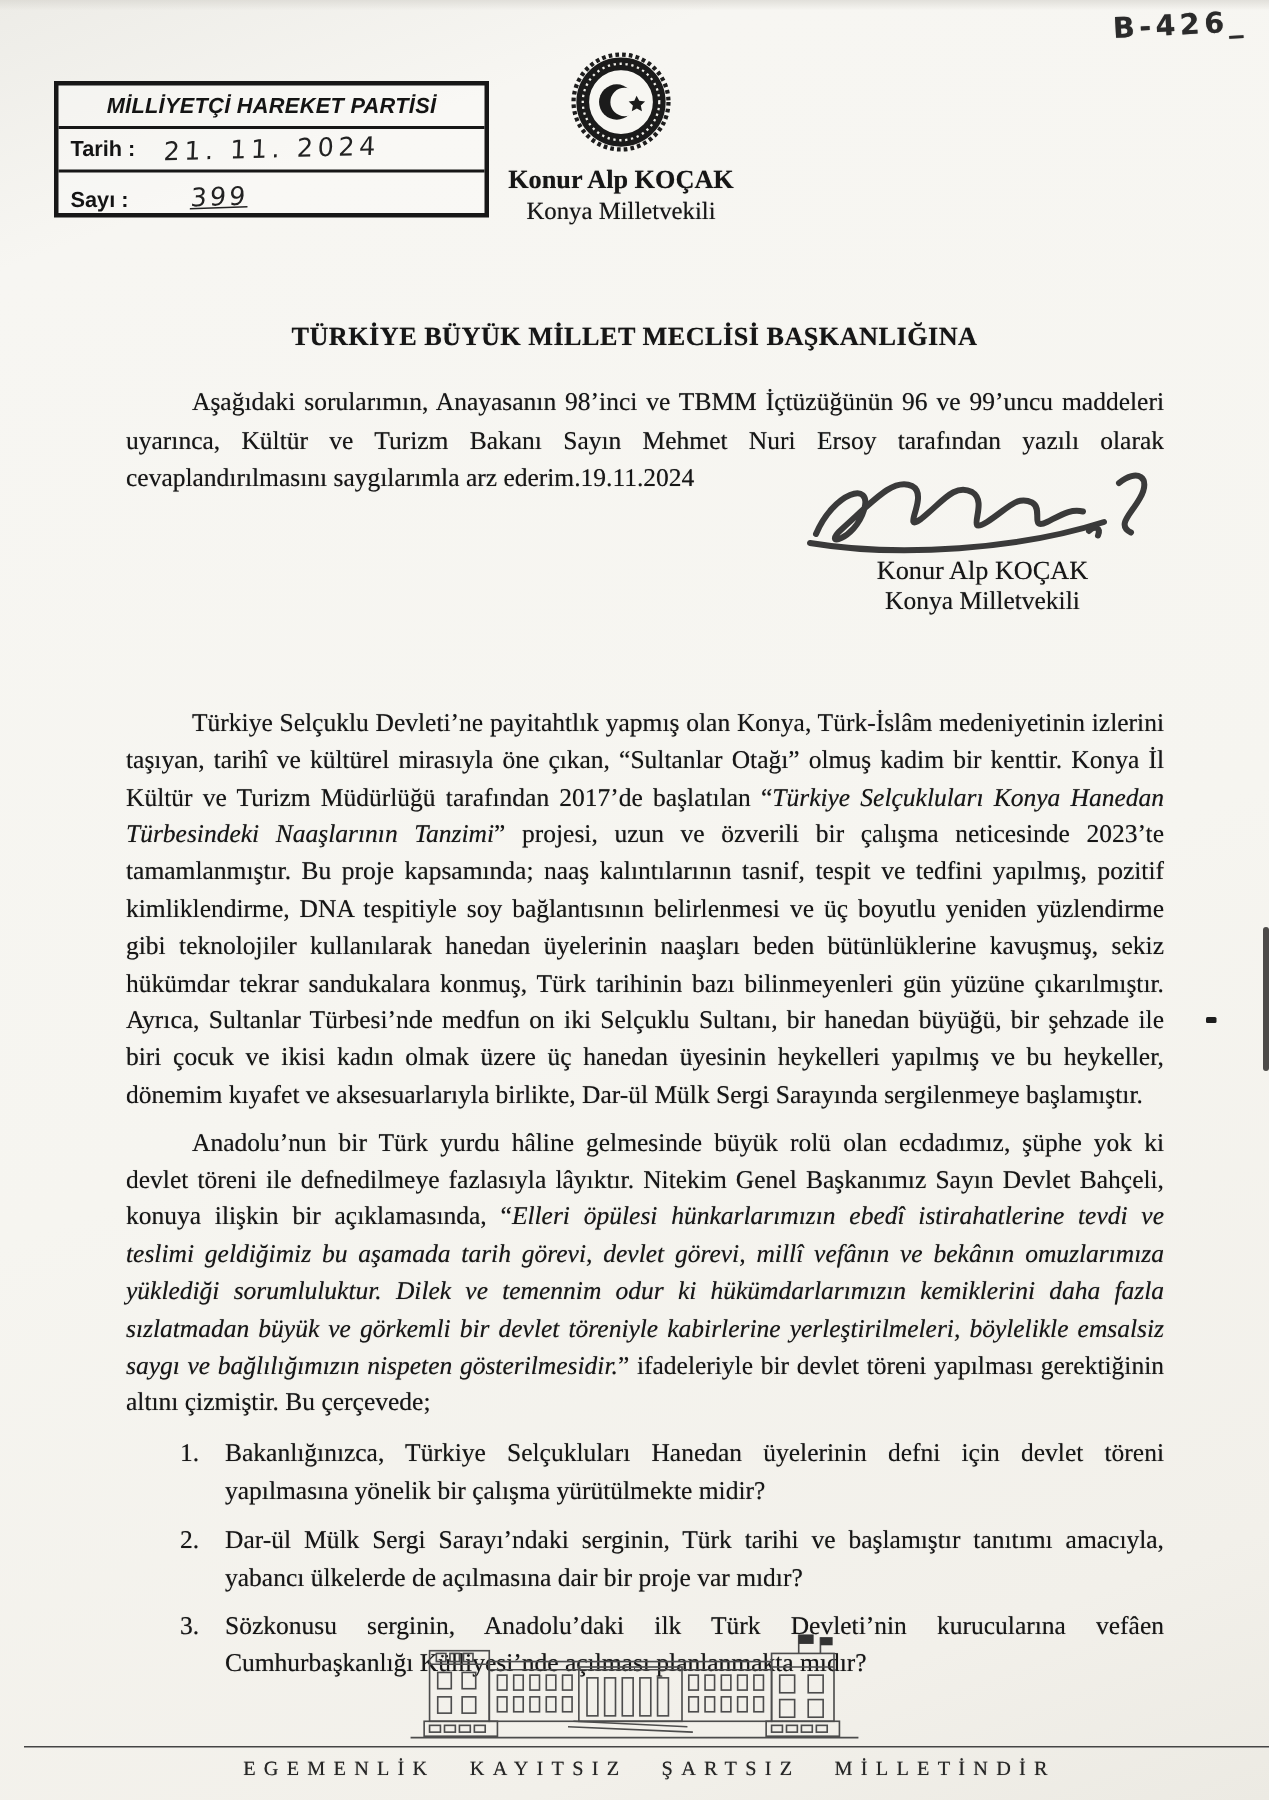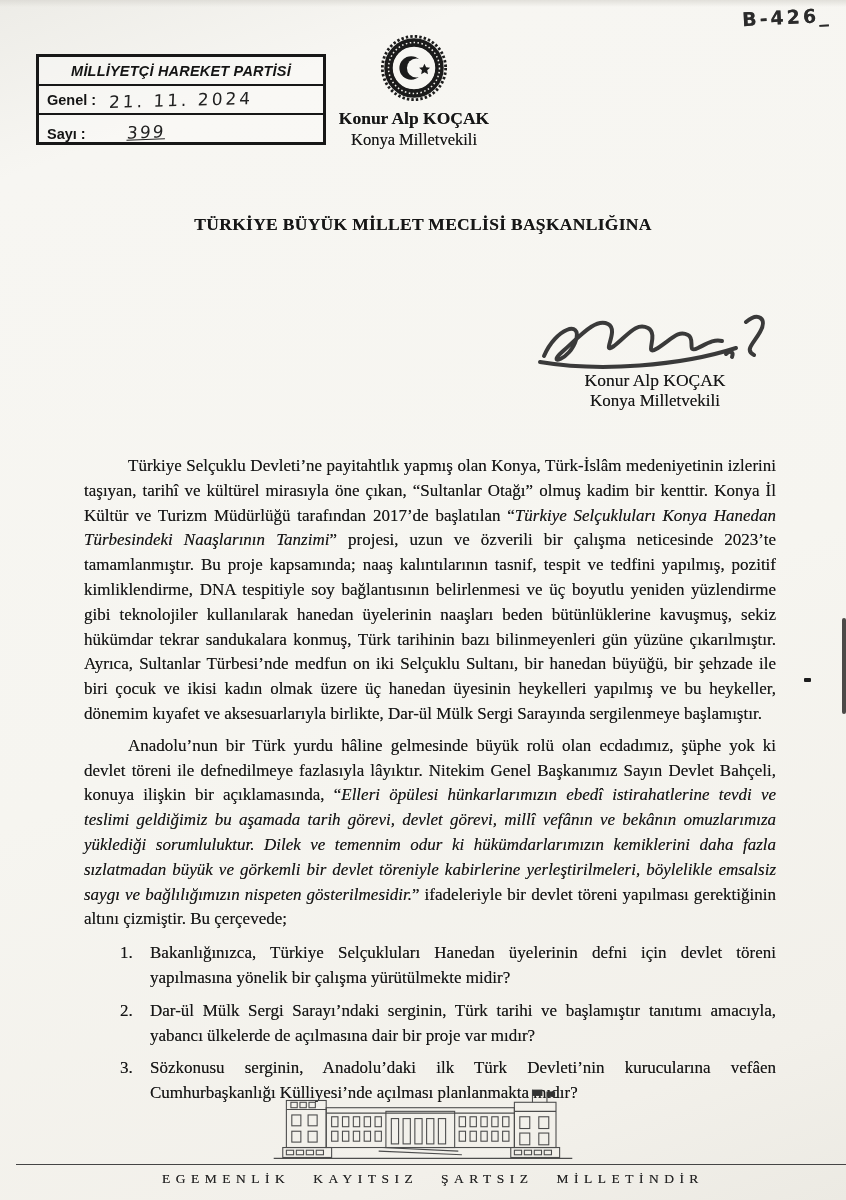--- a/index.html
+++ b/index.html
@@ -55,21 +55,21 @@
     font-size:17px; line-height:25.6px; text-align:justify; text-indent:44px;
   }
 
   
   .sig-block{ position:absolute; top:310px; left:505px; width:300px; text-align:center; }
   .sig-scrawl{ display:block; margin:0 auto -6px; }
   .sig-name{ font-size:17.5px; }
   .sig-title{ font-size:17px; }
 
   
-  .body-text{ position:absolute; top:454px; left:84px; width:692px; font-size:17px; line-height:24.8px; }
+  .body-text{ position:absolute; top:470px; left:84px; width:692px; font-size:17px; line-height:24.8px; }
   .body-text p{ margin:0 0 7px; text-align:justify; text-indent:44px; }
   .it{ font-style:italic; }
   .q-list{ margin:9px 0 0; padding:0; list-style:none; }
   .q-item{ display:flex; margin:0 0 8px; padding-left:36px; }
   .q-num{ width:30px; flex:0 0 30px; }
   .q-text{ flex:1; text-align:justify; }
 
   
   .footer-building{ position:absolute; top:1086px; left:50%; transform:translateX(-50%); }
   .footer-rule{ position:absolute; top:1164px; left:16px; right:0; border-top:1.6px solid #454545; }
@@ -91,21 +91,21 @@
 
   <div class="top-shade"></div>
 
   <div class="hand-note ink">B-426_</div>
 
   <div class="stamp">
     <div class="stamp-header">
       <div class="stamp-line">MİLLİYETÇİ HAREKET PARTİSİ</div>
     </div>
     <div class="stamp-row">
-      <span class="stamp-label">Genel :</span>
+      <span class="stamp-label">Tarih :</span>
       <span class="hand hand-date">21. 11. 2024</span>
     </div>
     <div class="stamp-row">
       <span class="stamp-label">Sayı :</span>
       <span class="hand hand-no">399</span>
     </div>
   </div>
 
   <div class="letterhead">
     <span class="seal">
@@ -118,20 +118,21 @@
         <circle cx="38.5" cy="36" r="10" fill="#f7f6f2"></circle>
         <path d="M47 31.5 L48.9 35.2 L53 35.7 L50 38.5 L50.8 42.5 L47.2 40.5 L43.6 42.5 L44.4 38.5 L41.4 35.7 L45.4 35.2 Z" fill="#1b1b1b"></path>
       </svg>
     </span>
     <div class="mp-name ink">Konur Alp KOÇAK</div>
     <div class="mp-title ink">Konya Milletvekili</div>
   </div>
 
   <div class="addressee ink">TÜRKİYE BÜYÜK MİLLET MECLİSİ BAŞKANLIĞINA</div>
 
+  <p class="intro ink">Aşağıdaki sorularımın, Anayasanın 98’inci ve TBMM İçtüzüğünün 96 ve 99’uncu maddeleri uyarınca, Kültür ve Turizm Bakanı Sayın Mehmet Nuri Ersoy tarafından yazılı olarak cevaplandırılmasını saygılarımla arz ederim.19.11.2024</p>
 
   <div class="sig-block">
     <svg class="sig-scrawl" width="250" height="66" viewBox="0 0 250 66" aria-hidden="true">
       <g fill="none" stroke="#3a3a3a" stroke-width="4" stroke-linecap="round">
         <path d="M14 46 C26 18 52 10 46 30 C40 50 16 56 32 42 C52 24 66 8 78 14 C90 20 70 46 84 36 C98 25 106 12 118 18 C130 25 112 48 128 38 C142 29 148 20 158 25 C166 29 156 44 168 38 C178 33 184 29 192 31"></path>
         <path d="M10 52 C70 62 150 56 206 38"></path>
         <path d="M216 12 C228 2 238 8 230 22 C224 33 214 40 224 45"></path>
         <path d="M196 44 C200 40 204 42 202 47"></path>
       </g>
     </svg>

